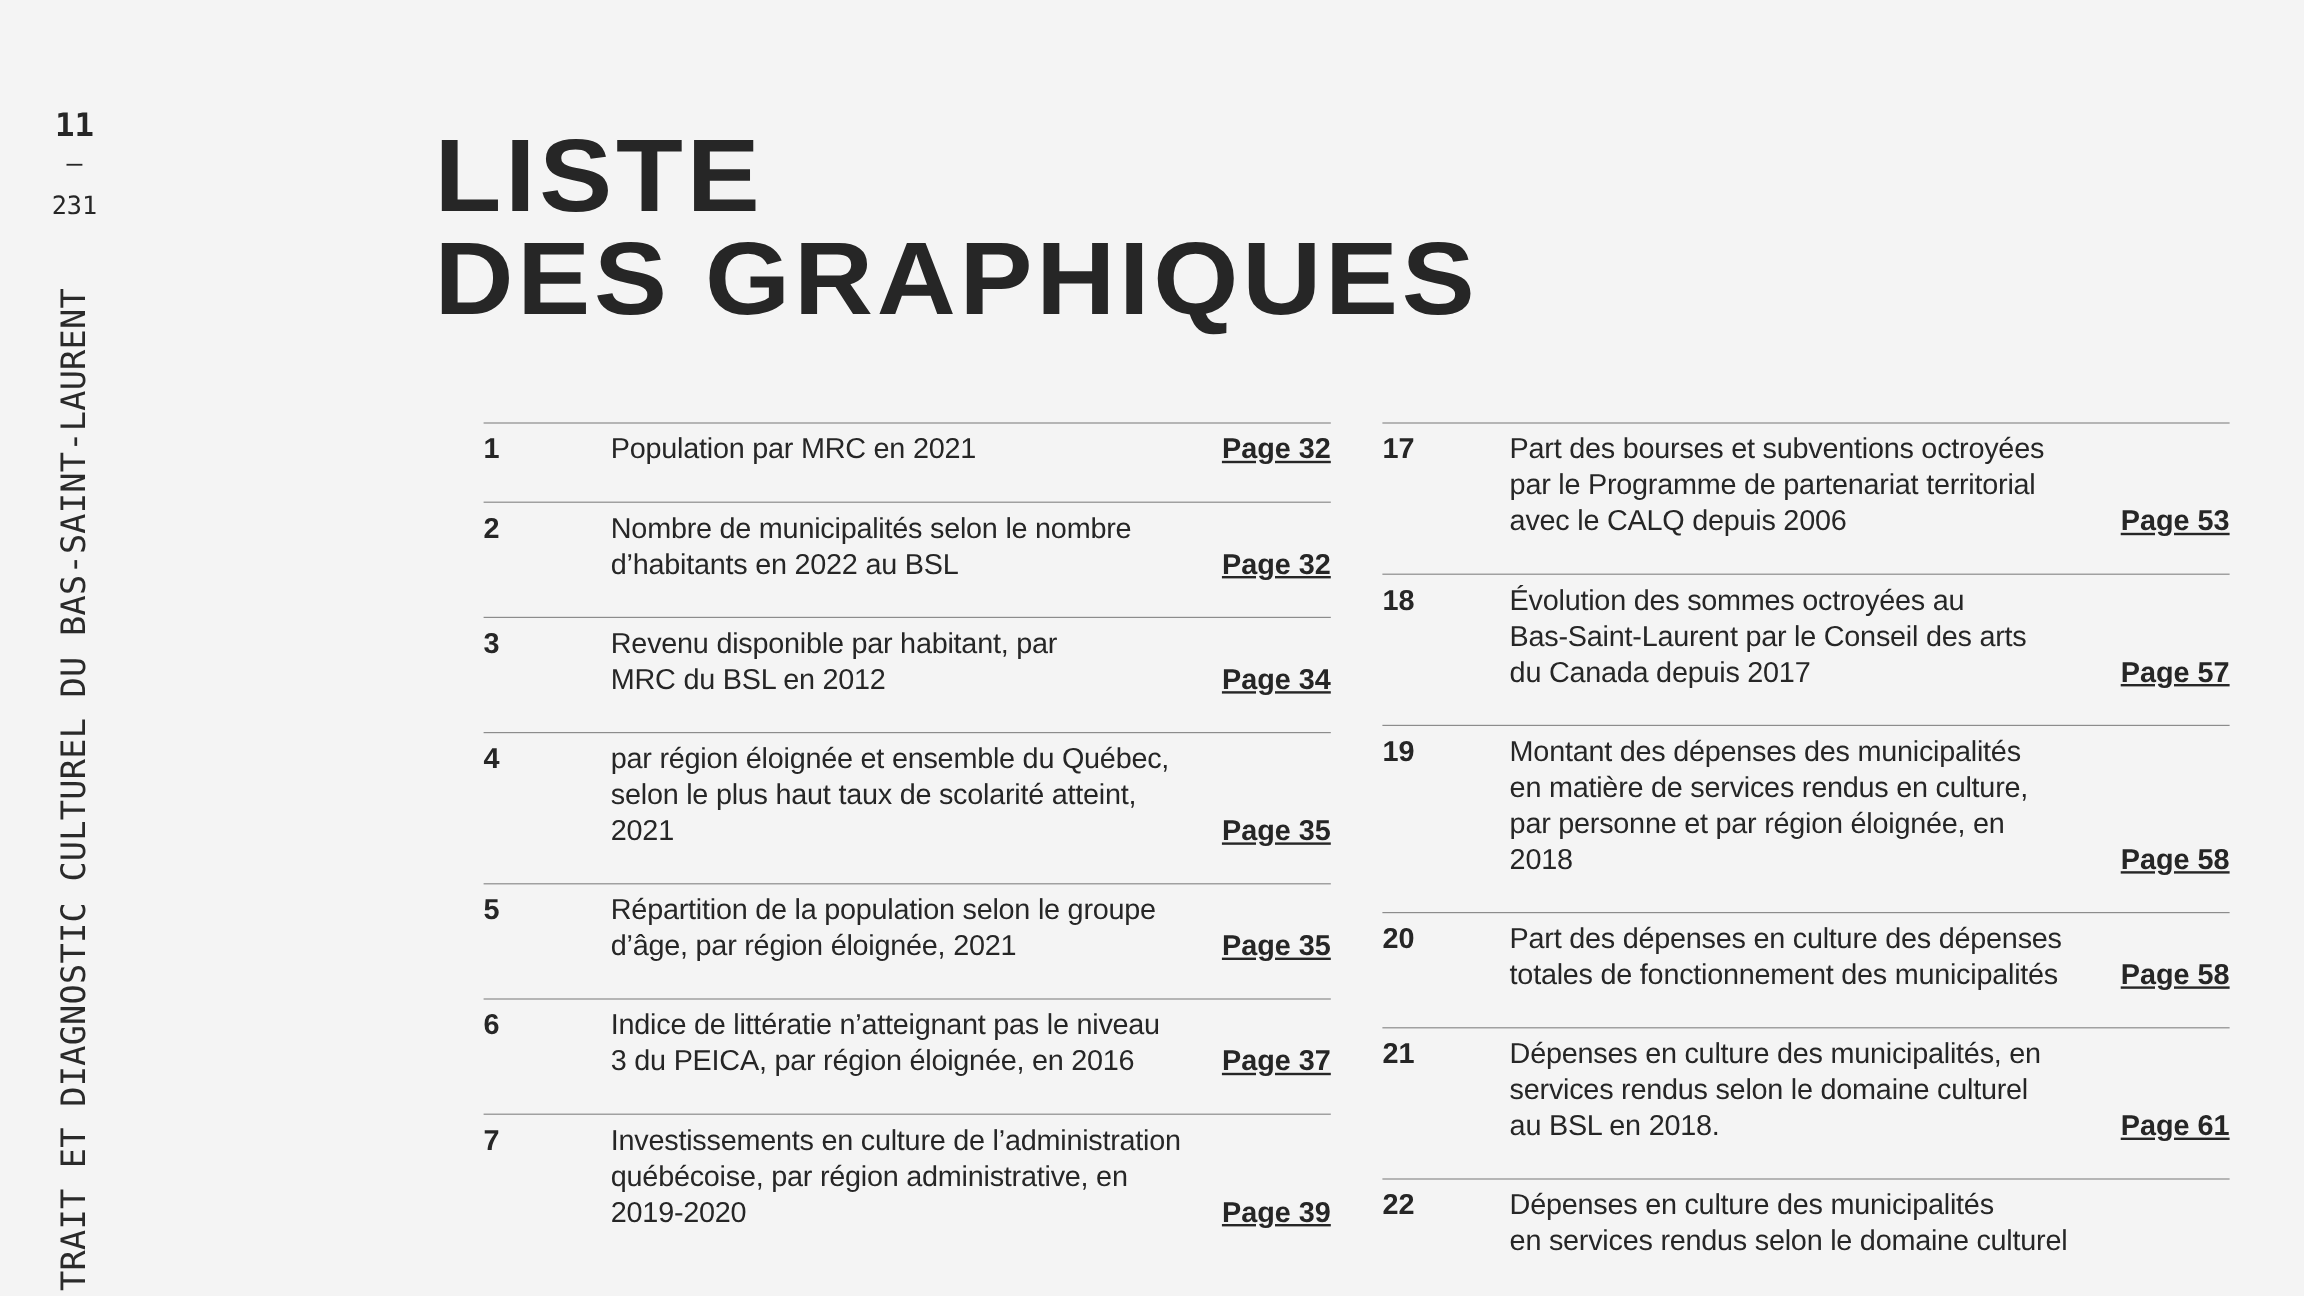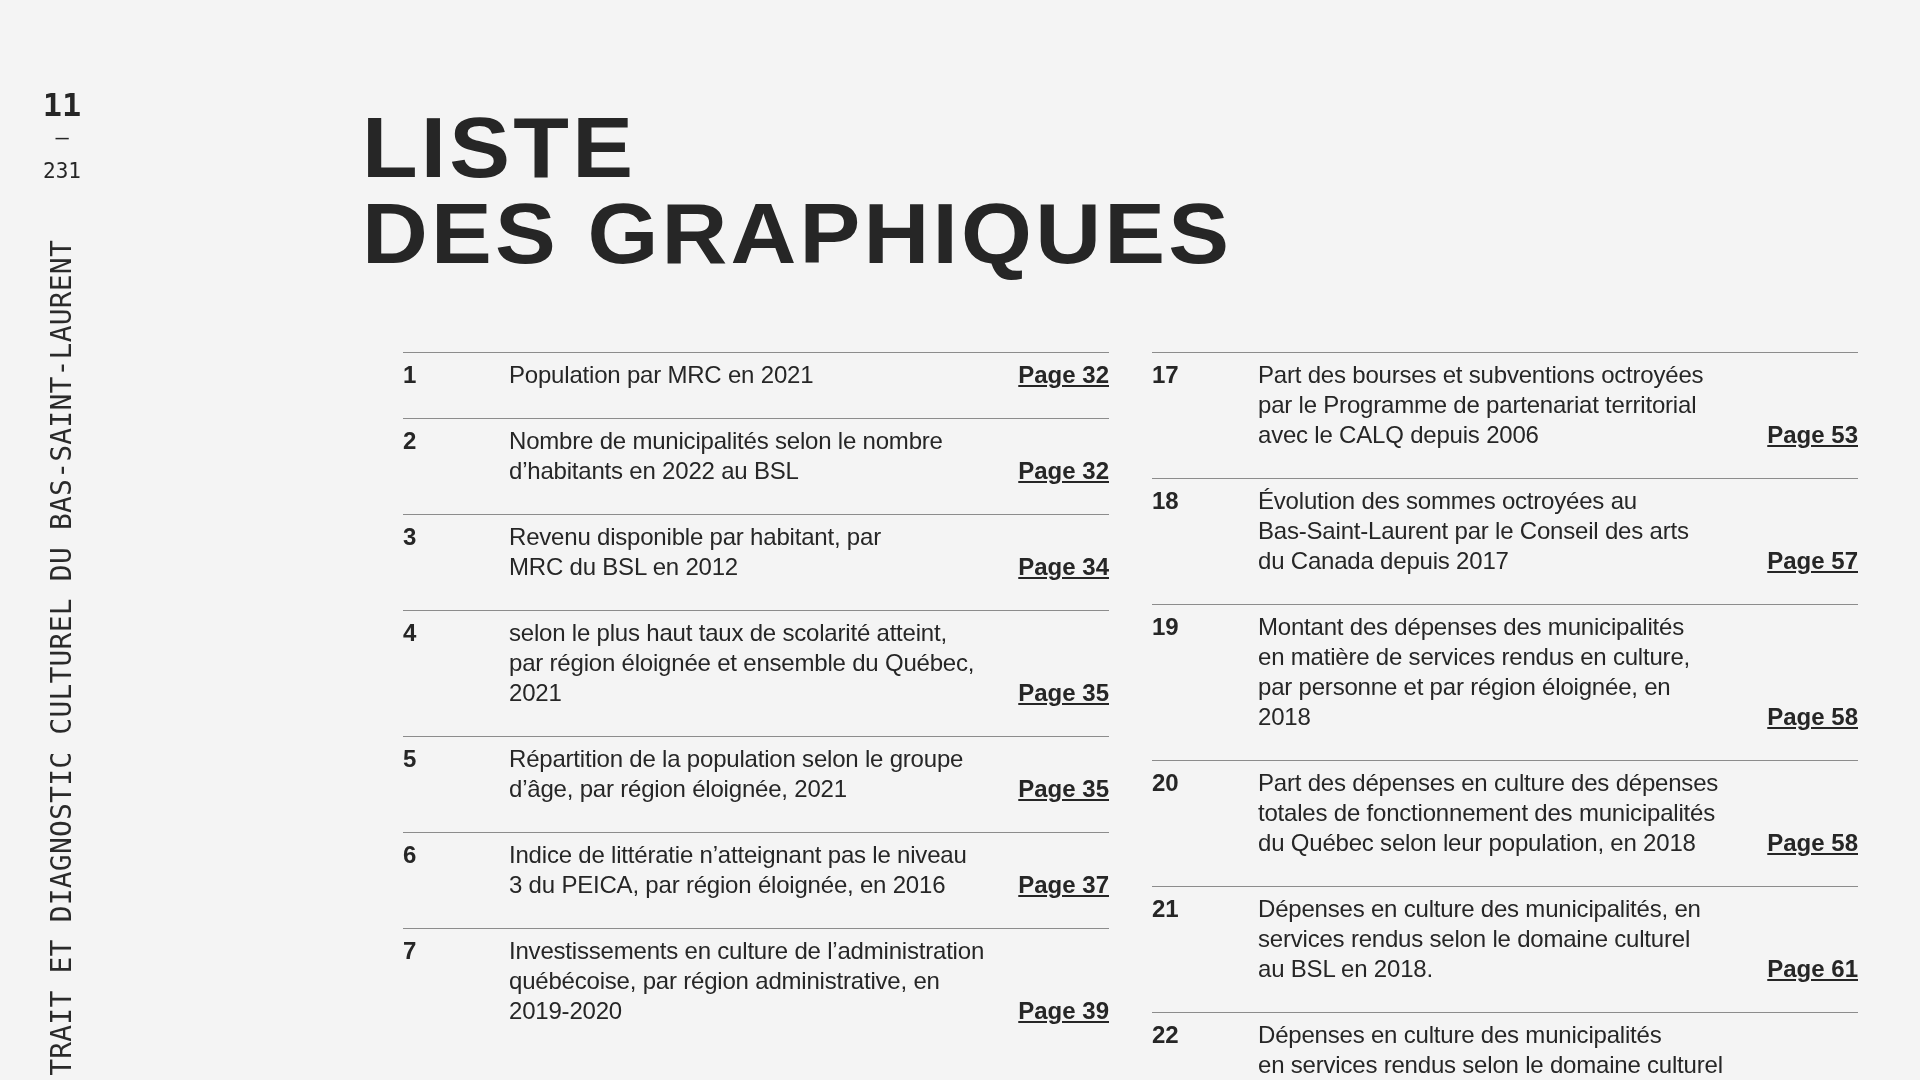--- a/index.html
+++ b/index.html
@@ -19,21 +19,21 @@
     position: absolute;
     left: 22px;
     top: 88px;
     width: 80px;
     text-align: center;
     font-family: "DejaVu Sans Mono", monospace;
     color: #262626;
   }
   .page-counter .current {
     font-weight: bold;
-    font-size: 32px;
+    font-size: 27px;
     line-height: 34px;
     display: block;
   }
   .page-counter .sep {
     font-size: 22px;
     line-height: 30px;
     display: block;
     margin-top: 0px;
   }
   .page-counter .total {
@@ -147,22 +147,22 @@
     <span class="num">3</span>
     <span class="label">
       <span class="ln">Revenu disponible par habitant, par</span>
       <span class="ln">MRC du BSL en 2012</span>
     </span>
     <span class="page">Page 34</span>
   </div>
   <div class="row">
     <span class="num">4</span>
     <span class="label">
+      <span class="ln">par région éloignée et ensemble du Québec,</span>
       <span class="ln">selon le plus haut taux de scolarité atteint,</span>
-      <span class="ln">par région éloignée et ensemble du Québec,</span>
       <span class="ln">2021</span>
     </span>
     <span class="page">Page 35</span>
   </div>
   <div class="row">
     <span class="num">5</span>
     <span class="label">
       <span class="ln">Répartition de la population selon le groupe</span>
       <span class="ln">d’âge, par région éloignée, 2021</span>
     </span>
@@ -214,21 +214,20 @@
       <span class="ln">par personne et par région éloignée, en</span>
       <span class="ln">2018</span>
     </span>
     <span class="page">Page 58</span>
   </div>
   <div class="row">
     <span class="num">20</span>
     <span class="label">
       <span class="ln">Part des dépenses en culture des dépenses</span>
       <span class="ln">totales de fonctionnement des municipalités</span>
-      <span class="ln">du Québec selon leur population, en 2018</span>
     </span>
     <span class="page">Page 58</span>
   </div>
   <div class="row">
     <span class="num">21</span>
     <span class="label">
       <span class="ln">Dépenses en culture des municipalités, en</span>
       <span class="ln">services rendus selon le domaine culturel</span>
       <span class="ln">au BSL en 2018.</span>
     </span>

